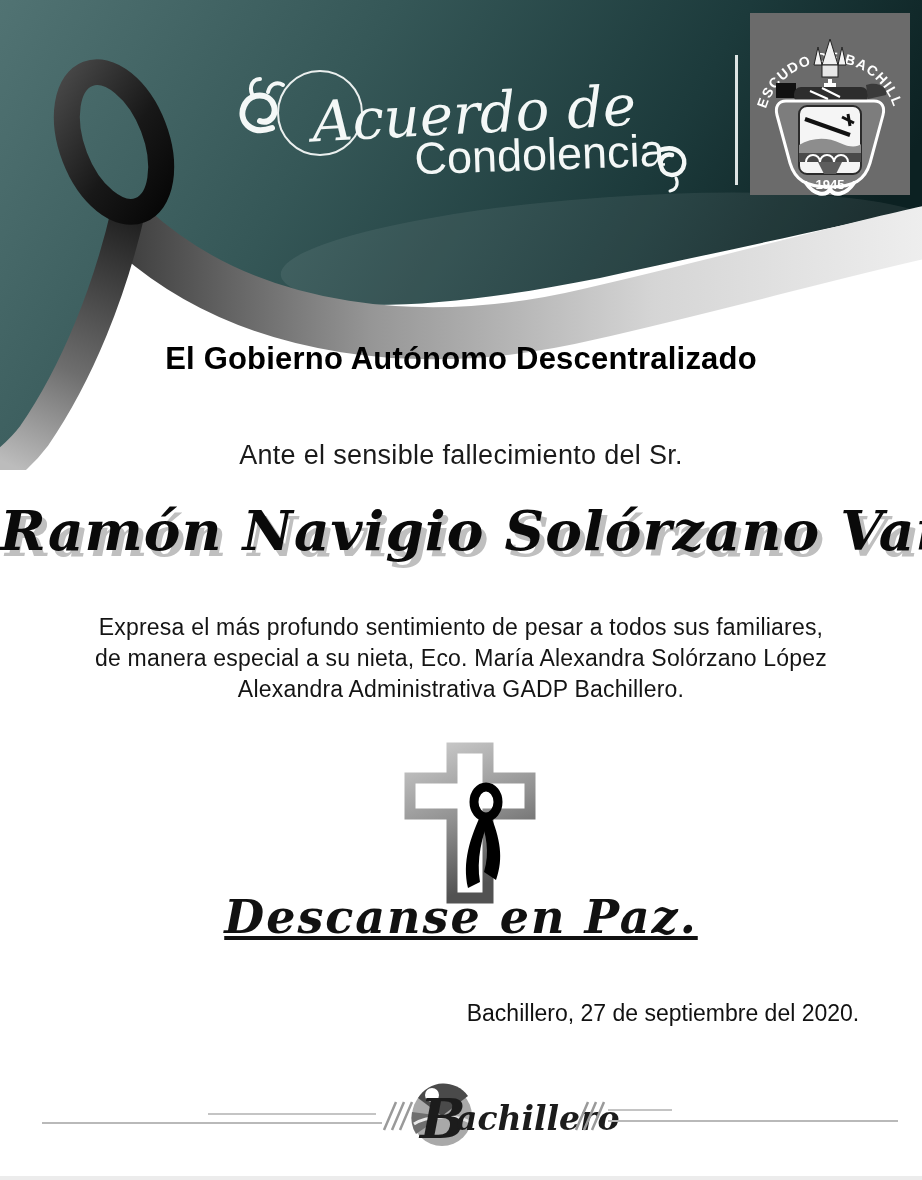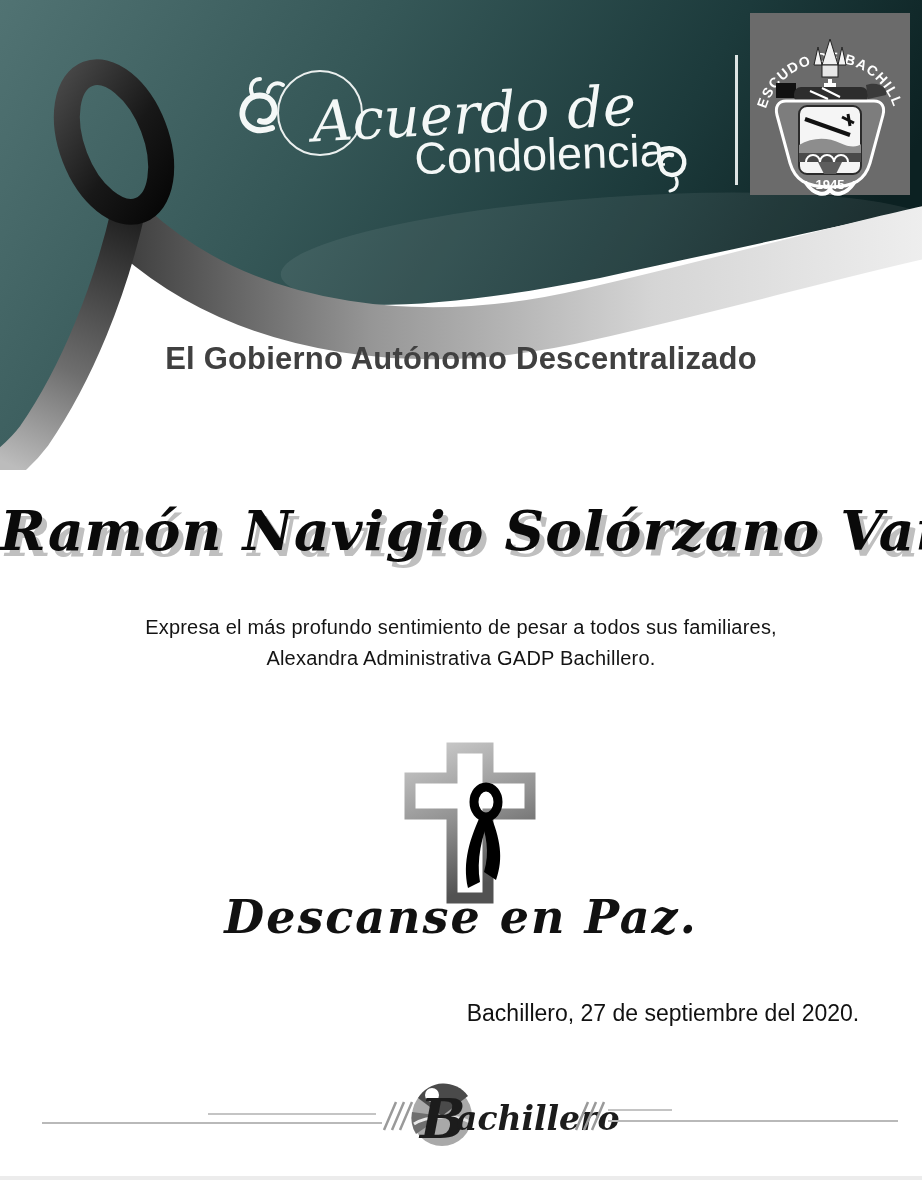--- a/index.html
+++ b/index.html
@@ -7,42 +7,42 @@
   body { font-family:"Liberation Sans", sans-serif; }
   #card {
     position:relative; width:922px; height:1180px; margin:0 auto;
     background:#ffffff; overflow:hidden;
     border-bottom:4px solid #ececec;
   }
   .abs { position:absolute; }
   
   .org-title {
     top:338px; left:0; width:100%; text-align:center;
-    font-size:31px; font-weight:bold; color:#404040; line-height:41px;
+    font-size:31px; font-weight:bold; color:#000000; line-height:41px;
     letter-spacing:0.2px;
   }
   .intro {
     top:440px; left:0; width:100%; text-align:center;
     font-size:27px; color:#1a1a1a; letter-spacing:0.3px;
   }
   .deceased-name {
     top:498px; left:0; width:100%; text-align:center;
     font-family:"DejaVu Serif", serif; font-style:italic; font-weight:bold;
     font-size:55px; color:#0a0a0a; letter-spacing:1px;
     text-shadow:5px 6px 0 #bfbfbf;
     white-space:nowrap;
   }
   .message {
     top:612px; left:0; width:100%; text-align:center;
-    font-size:20px; color:#141414; line-height:31px; letter-spacing:0.2px;
+    font-size:23px; color:#141414; line-height:31px; letter-spacing:0.2px;
   }
   .farewell {
     top:890px; left:0; width:100%; text-align:center;
     font-family:"DejaVu Serif", serif; font-style:italic; font-weight:bold;
-    font-size:46px; color:#111111; letter-spacing:2px;
+    font-size:46px; color:#111111; letter-spacing:2px;text-decoration:underline;
   }
   .date-line {
     top:1000px; left:0; width:100%; text-align:center;
     transform:translateX(202px);
     font-size:23px; color:#111111;
   }
   .cross-wrap { top:740px; left:398px; width:145px; height:170px; }
   .footer-wrap { top:1078px; left:40px; width:860px; height:80px; }
   svg text { user-select:none; }
 </style>
@@ -147,25 +147,27 @@
       <path d="M56,170 C64,182 76,184 80,176 C84,184 96,182 104,170" fill="none" stroke="#ffffff" stroke-width="4" stroke-linecap="round"></path>
 
       <text x="80" y="176" text-anchor="middle" font-family="Liberation Sans, sans-serif" font-size="13" font-weight="bold" fill="#ffffff">1945</text>
     </g>
   </svg>
 
   <div class="abs org-title">
     <div>El Gobierno Autónomo Descentralizado</div>
   </div>
 
+  <div class="abs intro">Ante el sensible fallecimiento del Sr.</div>
 
   <div class="abs deceased-name">Ramón Navigio  Solórzano Vargas</div>
 
   <div class="abs message">
     <div>Expresa el más profundo  sentimiento de pesar a todos sus familiares,</div>
+    <div>de manera especial a su nieta, Eco. María Alexandra Solórzano López</div>
     <div>Alexandra Administrativa GADP Bachillero.</div>
   </div>
 
   <div class="abs cross-wrap">
     <svg width="145" height="170" viewBox="0 0 145 170">
       <defs>
         <linearGradient id="crossGrad" x1="0" y1="0" x2="0.3" y2="1">
           <stop offset="0%" stop-color="#cccccc"></stop>
           <stop offset="55%" stop-color="#8f8f8f"></stop>
           <stop offset="100%" stop-color="#525252"></stop>

